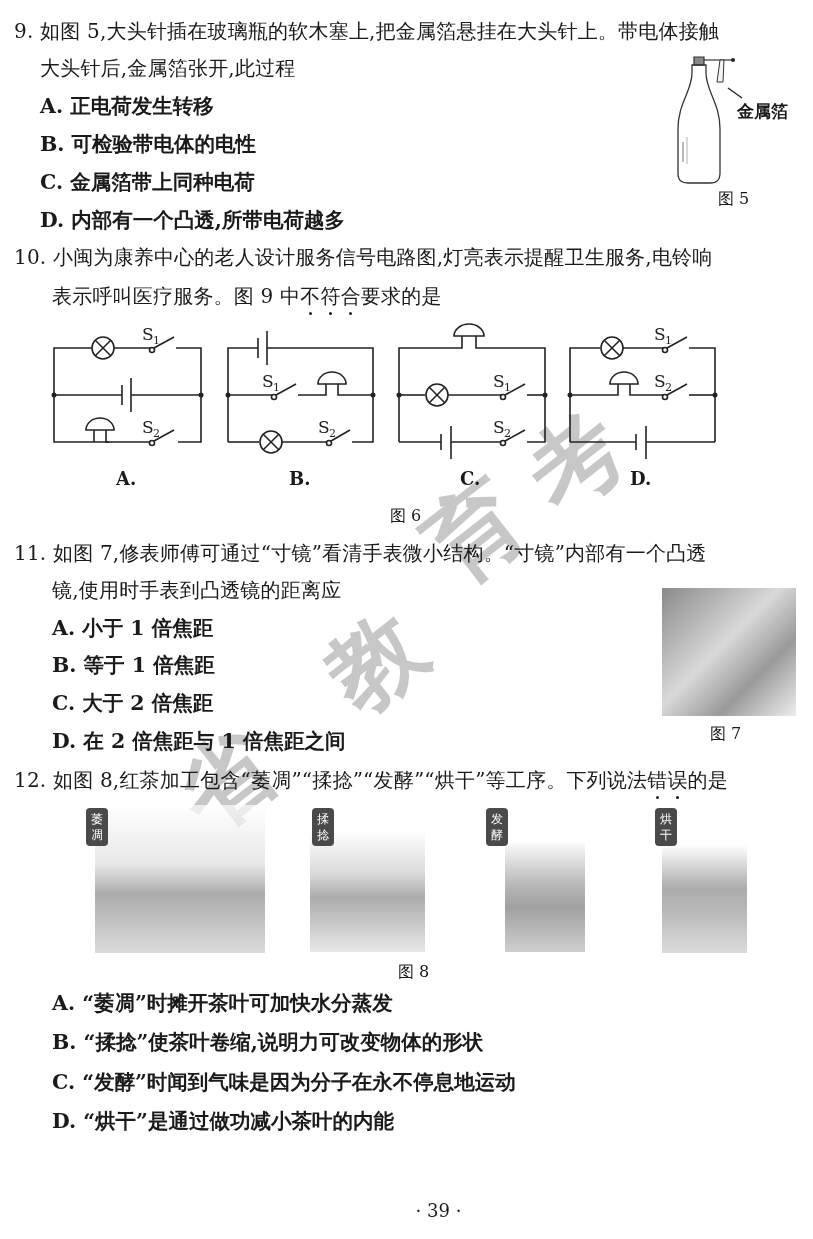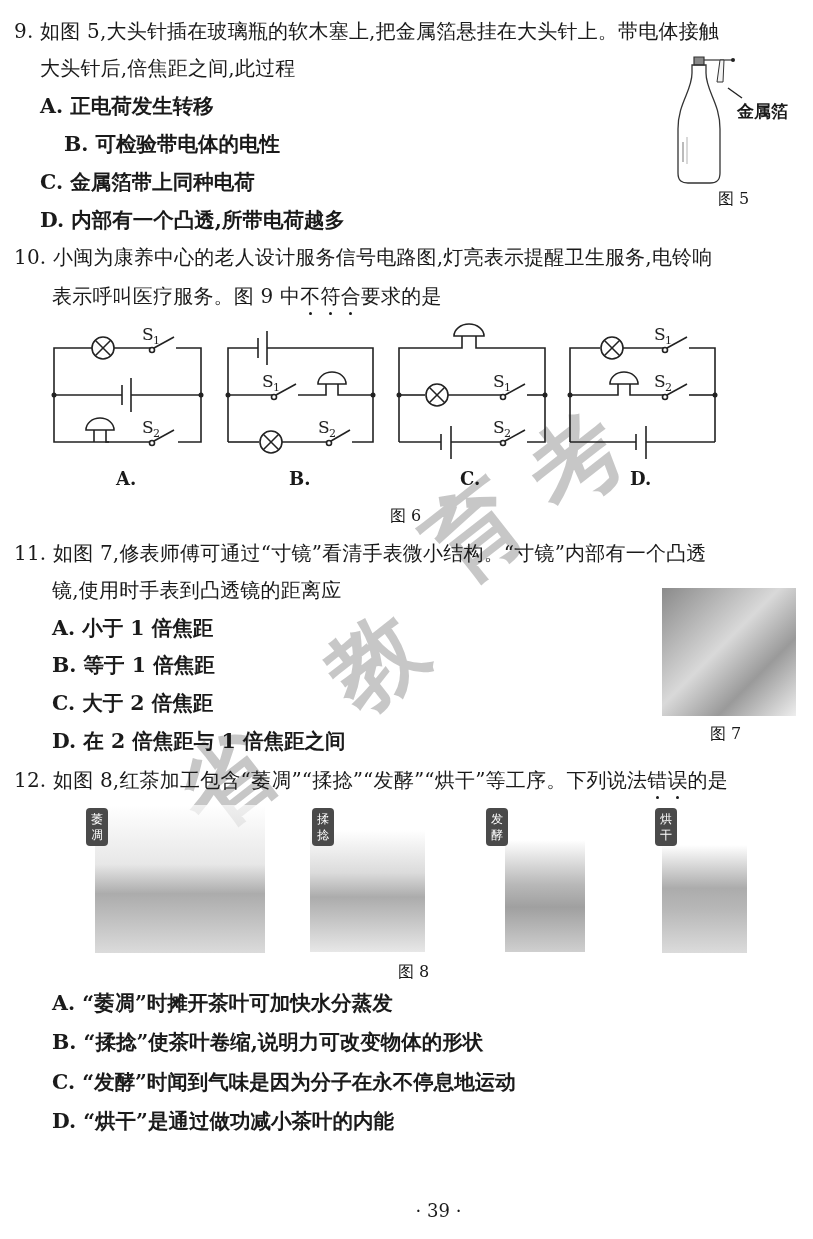--- a/index.html
+++ b/index.html
@@ -25,23 +25,23 @@
 <body>
 
 <div class="page">
 
   <div class="watermark" style="left:180px;top:720px;">省</div>
   <div class="watermark" style="left:330px;top:600px;">教</div>
   <div class="watermark" style="left:430px;top:470px;">育</div>
   <div class="watermark" style="left:530px;top:400px;">考</div>
 
   <div class="line" style="left:14px;top:16px;">9. 如图 5,大头针插在玻璃瓶的软木塞上,把金属箔悬挂在大头针上。带电体接触</div>
-  <div class="line" style="left:40px;top:53px;">大头针后,倍焦距之间,此过程</div>
+  <div class="line" style="left:40px;top:53px;">大头针后,金属箔张开,此过程</div>
   <div class="opt" style="left:40px;top:91px;">A. 正电荷发生转移</div>
-  <div class="opt" style="left:40px;top:129px;margin-left:24px;">B. 可检验带电体的电性</div>
+  <div class="opt" style="left:40px;top:129px;">B. 可检验带电体的电性</div>
   <div class="opt" style="left:40px;top:167px;">C. 金属箔带上同种电荷</div>
   <div class="opt" style="left:40px;top:205px;">D. 内部有一个凸透,所带电荷越多</div>
 
   <svg style="left:670px;top:52px;" width="90" height="135">
     <path d="M24 5 h10 v8 h-10 z" fill="#888" stroke="#333" stroke-width="1.2"></path>
     <path d="M22 13 h14 v8 c0 18 14 30 14 56 v44 c0 8 -4 10 -10 10 h-22 c-6 0 -10 -2 -10 -10 v-44 c0 -26 14 -38 14 -56 z" fill="none" stroke="#333" stroke-width="1.3"></path>
     <line x1="34" y1="8" x2="62" y2="8" stroke="#333" stroke-width="1.2"></line>
     <circle cx="63" cy="8" r="2" fill="#222"></circle>
     <path d="M50 8 l-3 22 h6 l1 -22 z" fill="#f3f3f3" stroke="#333" stroke-width="1"></path>
     <line x1="58" y1="36" x2="72" y2="46" stroke="#222" stroke-width="1.4"></line>

